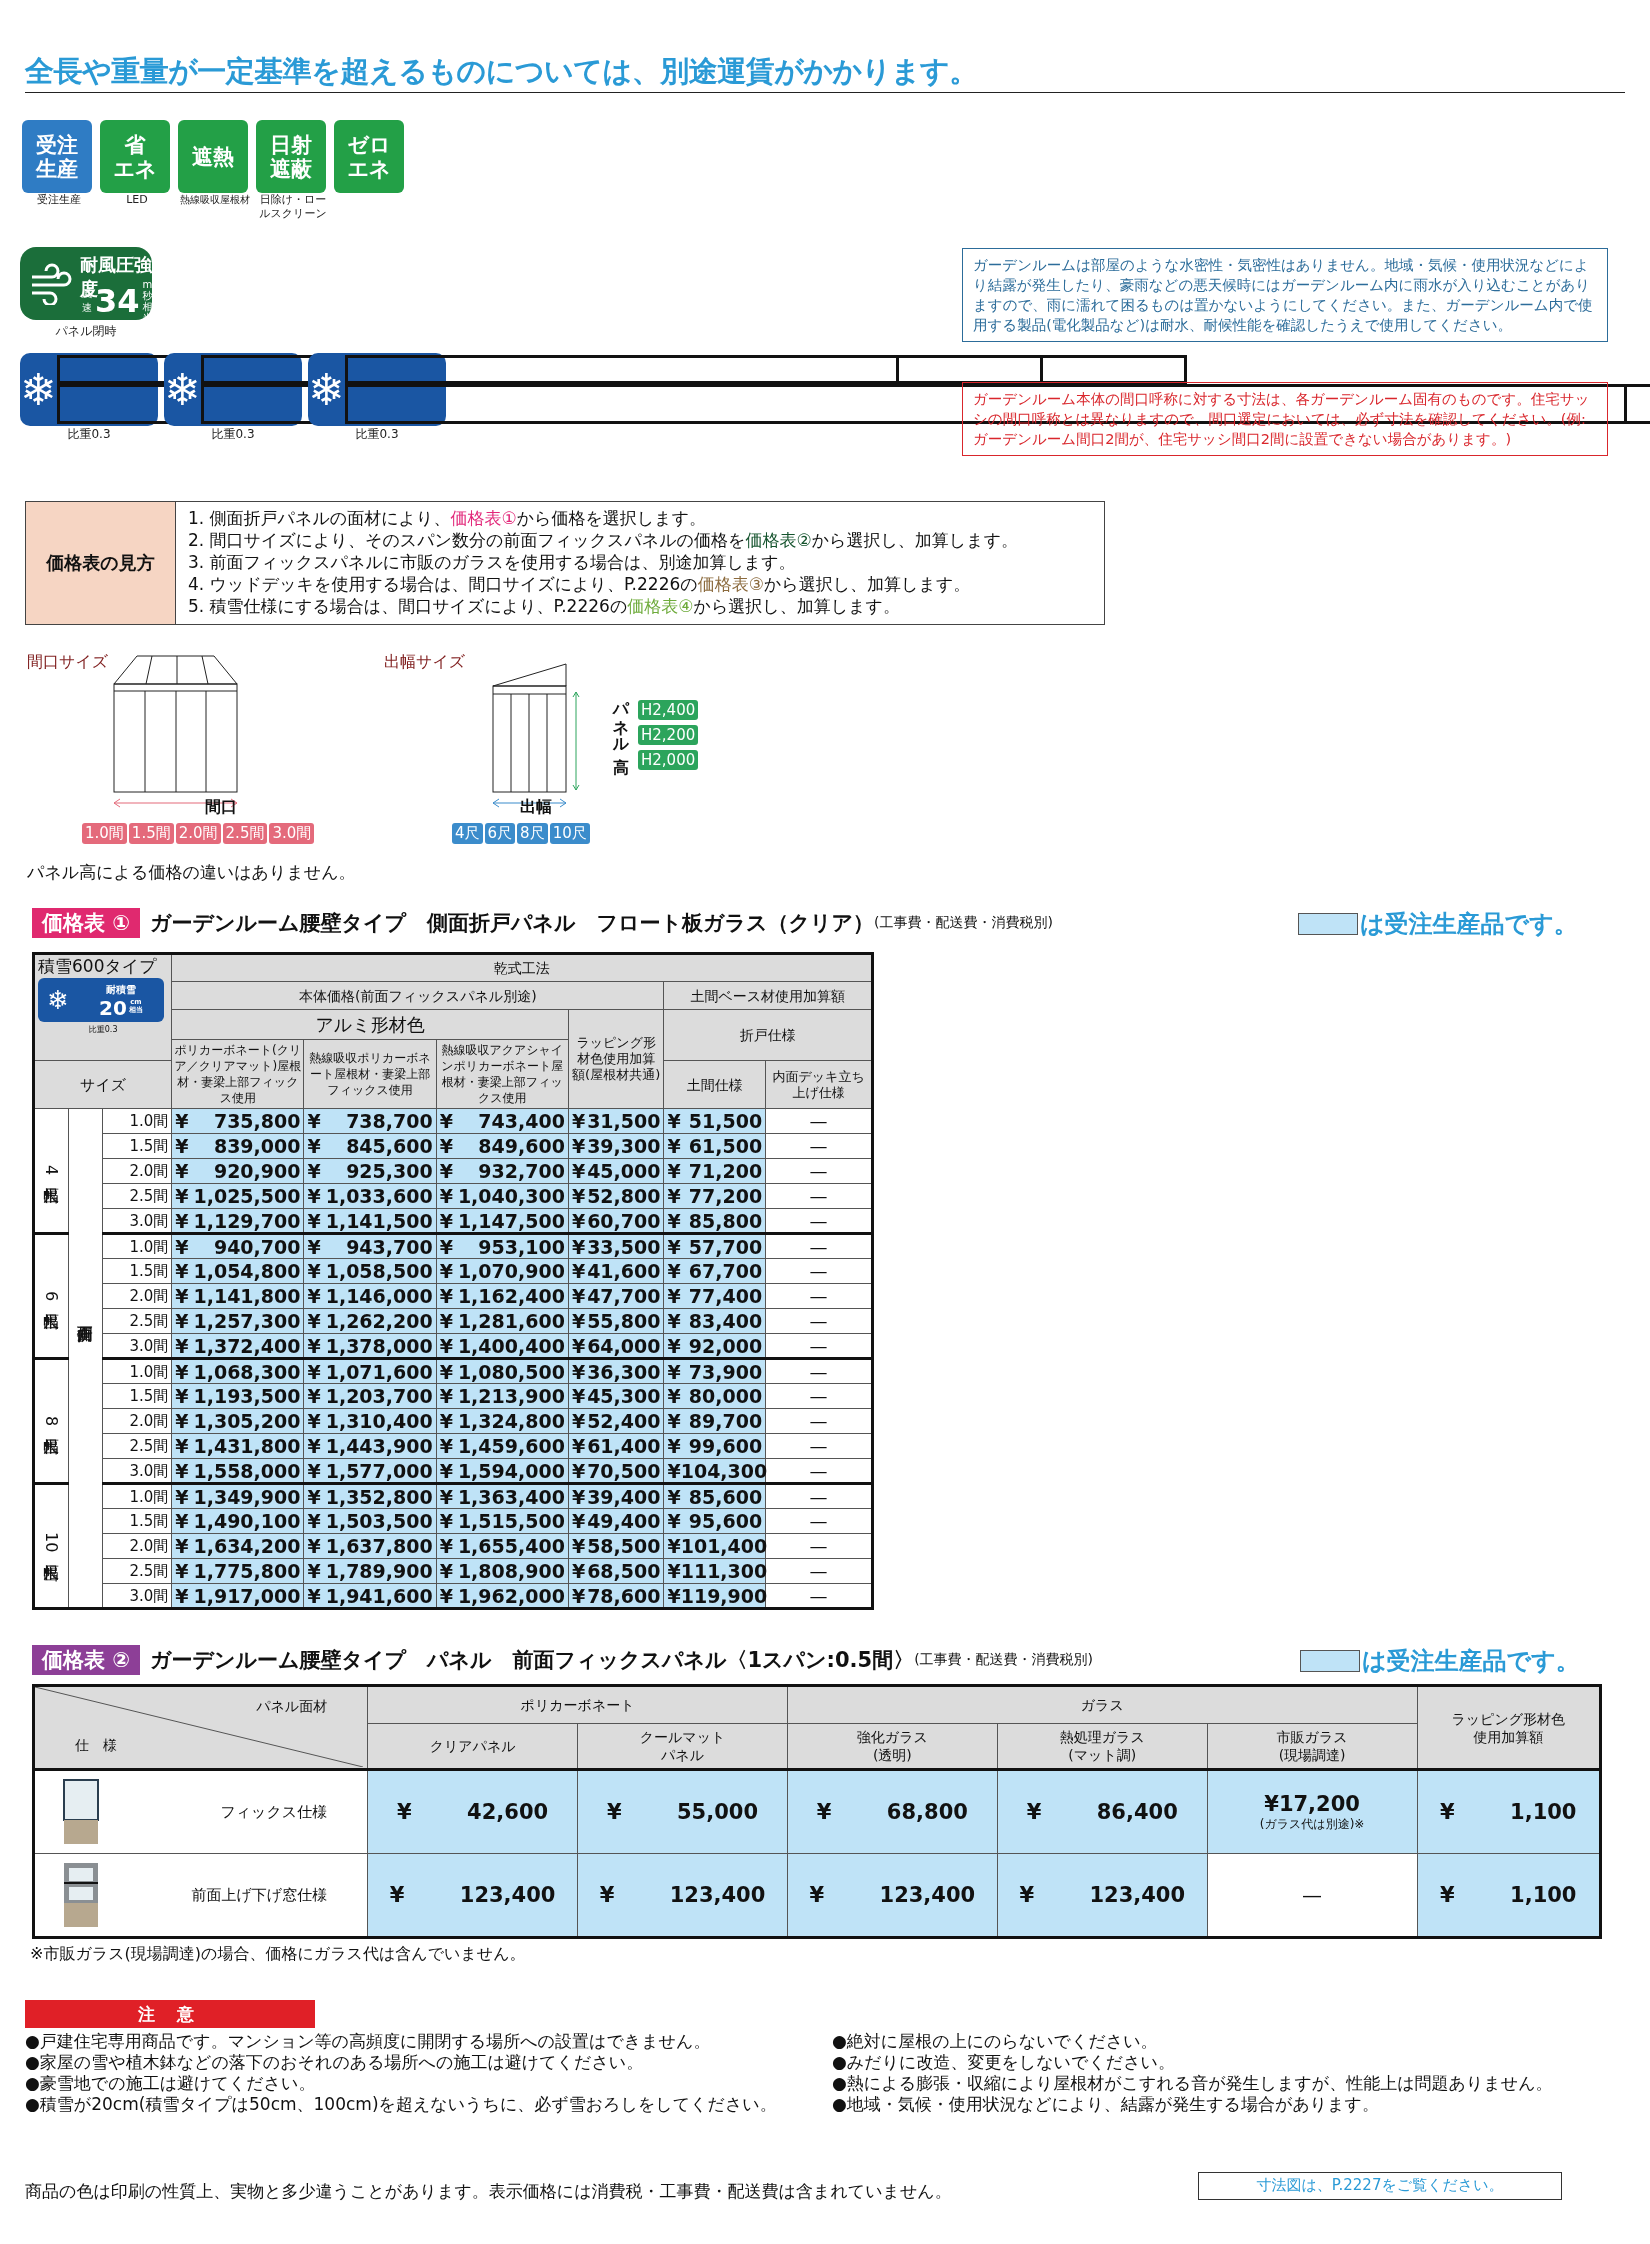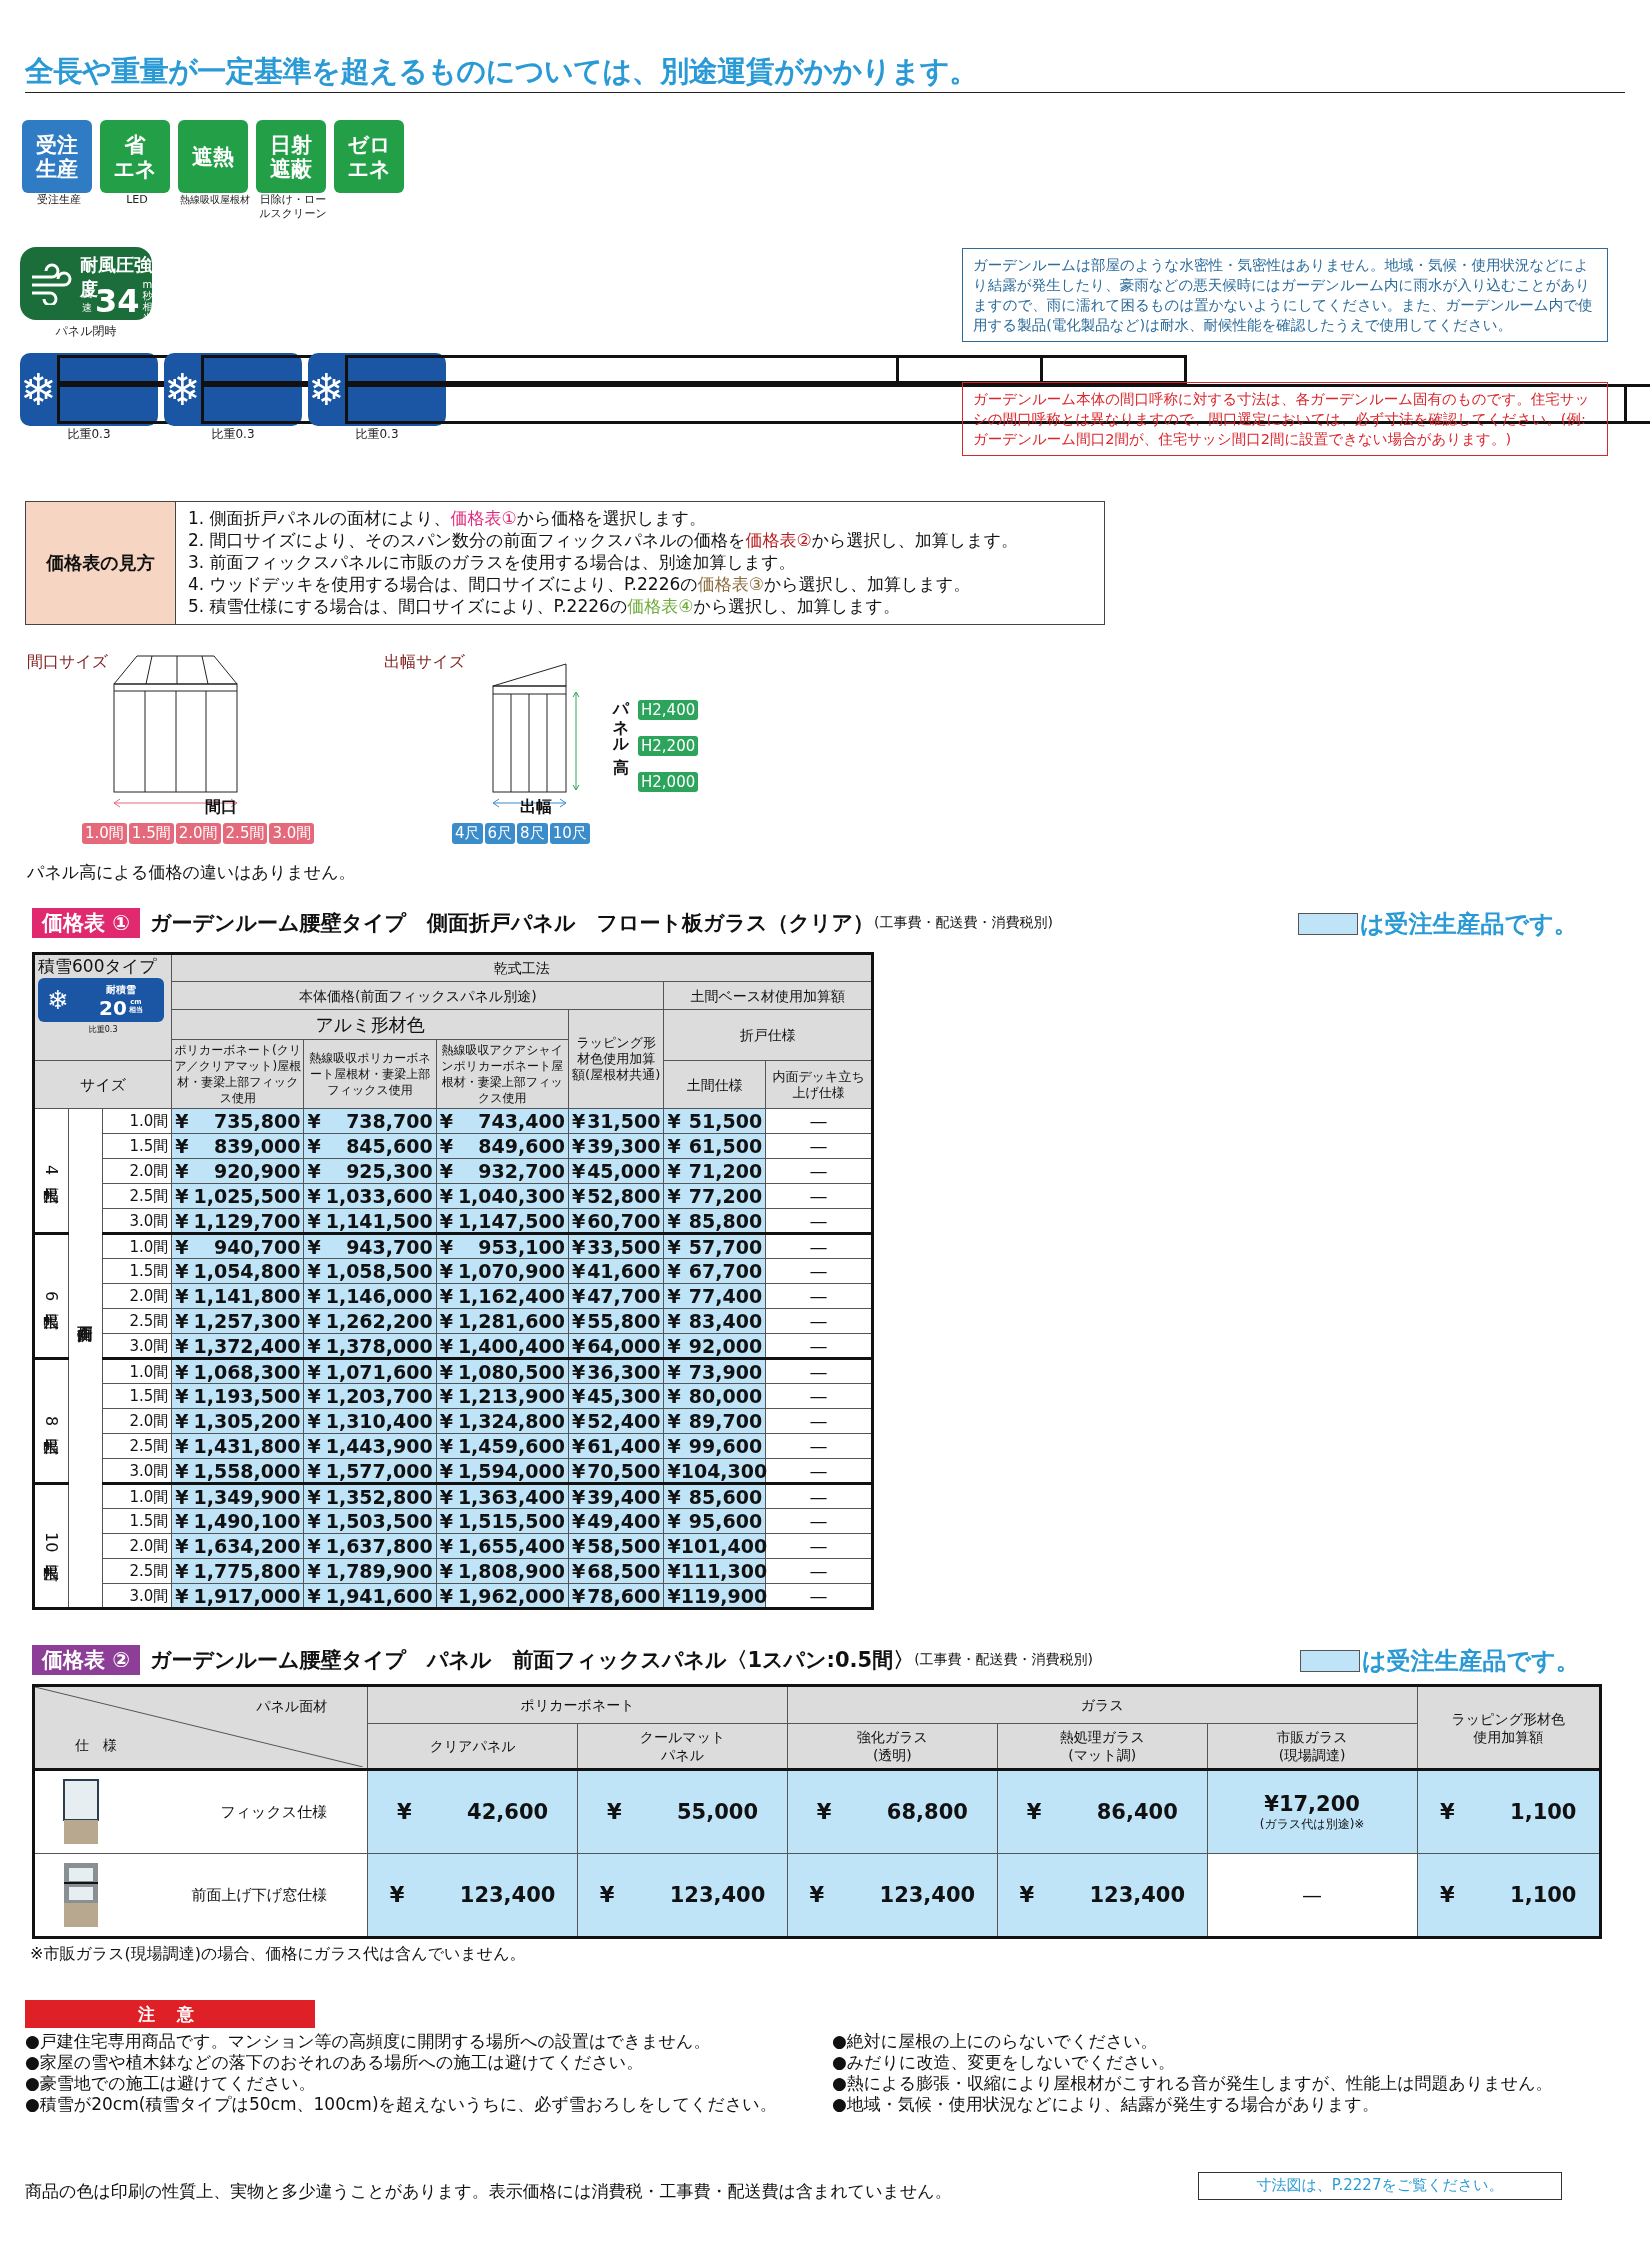--- a/index.html
+++ b/index.html
@@ -17,21 +17,21 @@
 .snow .txt{flex:1;text-align:center}
 .snow .t1{font-size:17px;font-weight:bold}
 .snow .t2{font-size:32px;font-weight:bold;line-height:34px}
 .snow .u{font-size:11px;display:inline-block;vertical-align:top;line-height:11px;margin-left:2px}
 .cap{font-size:12px;color:#222;text-align:center}
 .infobox{left:962px;top:248px;width:646px;padding:6px 10px;border:1.5px solid #2c6c9a;color:#2c6c9a;font-size:14.5px;line-height:20px}
 .warnbox{left:962px;top:382px;width:646px;padding:6px 10px;border:1.5px solid #d9262c;color:#d9262c;font-size:14.5px;line-height:20px}
 .howto{left:25px;top:501px;width:1080px;height:124px;border:1.5px solid #444;display:flex}
 .howto .lbl{width:150px;background:#f6d5c3;display:flex;align-items:center;justify-content:center;font-weight:bold;font-size:18px;border-right:1.5px solid #444}
 .howto .lines{padding:5px 12px;font-size:17px;line-height:22px}
-.pink{color:#e2287a}.purple{color:#b91c1c}.brown{color:#8b6a3d}.green2{color:#6eab3b}
+.pink{color:#e2287a}.purple{color:#14532d}.brown{color:#8b6a3d}.green2{color:#6eab3b}
 .diag-label{font-size:16px;font-weight:normal;color:#7f1d1d}
 .chip{display:inline-block;color:#fff;font-size:15px;padding:1px 3px;border-radius:3px;margin-right:2px}
 .chip.red{background:#e46a7b}
 .chip.blue{background:#3b8ccb}
 .chip.grn{background:#2ca45c}
 .t-title{font-weight:bold;font-size:21px;white-space:nowrap;display:flex;align-items:center}
 .t-tag{color:#fff;padding:0 10px;font-size:21px;margin-right:10px;height:30px;line-height:30px}
 .t-tag.pk{background:#e0296f}
 .t-tag.pu{background:#8d3f97}
 .t-sub{font-weight:normal;font-size:14px;margin-left:0}
@@ -189,21 +189,21 @@
   <line x1="13" y1="44" x2="86" y2="44" stroke="#222"></line>
   <line x1="31" y1="44" x2="31" y2="142" stroke="#222"></line>
     <line x1="49" y1="44" x2="49" y2="142" stroke="#222"></line>
     <line x1="67" y1="44" x2="67" y2="142" stroke="#222"></line>
   <line x1="13" y1="153" x2="86" y2="153" stroke="#3b8ccb" stroke-width="1.2"></line>
   <path d="M19 149 L13 153 L19 157 M80 149 L86 153 L80 157" stroke="#3b8ccb" fill="none"></path>
   <line x1="96" y1="42" x2="96" y2="140" stroke="#2ca45c"></line>
   <path d="M93 47 L96 42 L99 47 M93 135 L96 140 L99 135" stroke="#2ca45c" fill="none"></path>
 </svg>
 <div class="abs" style="left:612px;top:690px;width:18px;font-size:16px;font-weight:bold;line-height:18px;writing-mode:vertical-rl">パネル高</div>
-<div class="abs" style="left:638px;top:700px;display:flex;flex-direction:column;gap:16px">
+<div class="abs" style="left:638px;top:700px;display:flex;flex-direction:column;gap:5px">
   <span class="chip grn">H2,400</span>
     <span class="chip grn">H2,200</span>
     <span class="chip grn">H2,000</span>
 </div>
 <div class="abs" style="left:520px;top:797px;font-size:16px;font-weight:bold">出幅</div>
 <div class="abs" style="left:452px;top:823px">
   <span class="chip blue">4尺</span><span class="chip blue">6尺</span><span class="chip blue">8尺</span><span class="chip blue">10尺</span>
 </div>
 <div class="abs" style="left:27px;top:861px;font-size:17px">パネル高による価格の違いはありません。</div>
 

